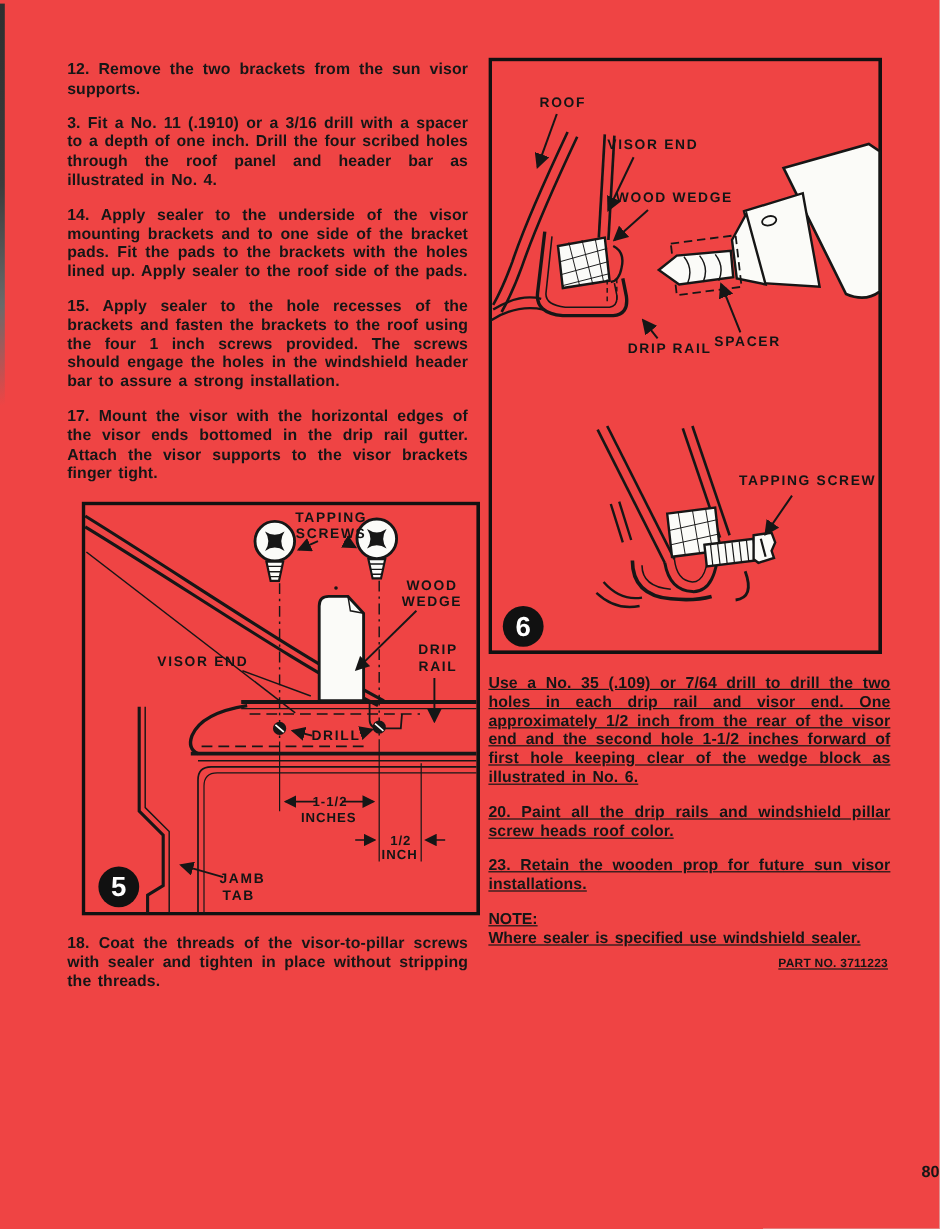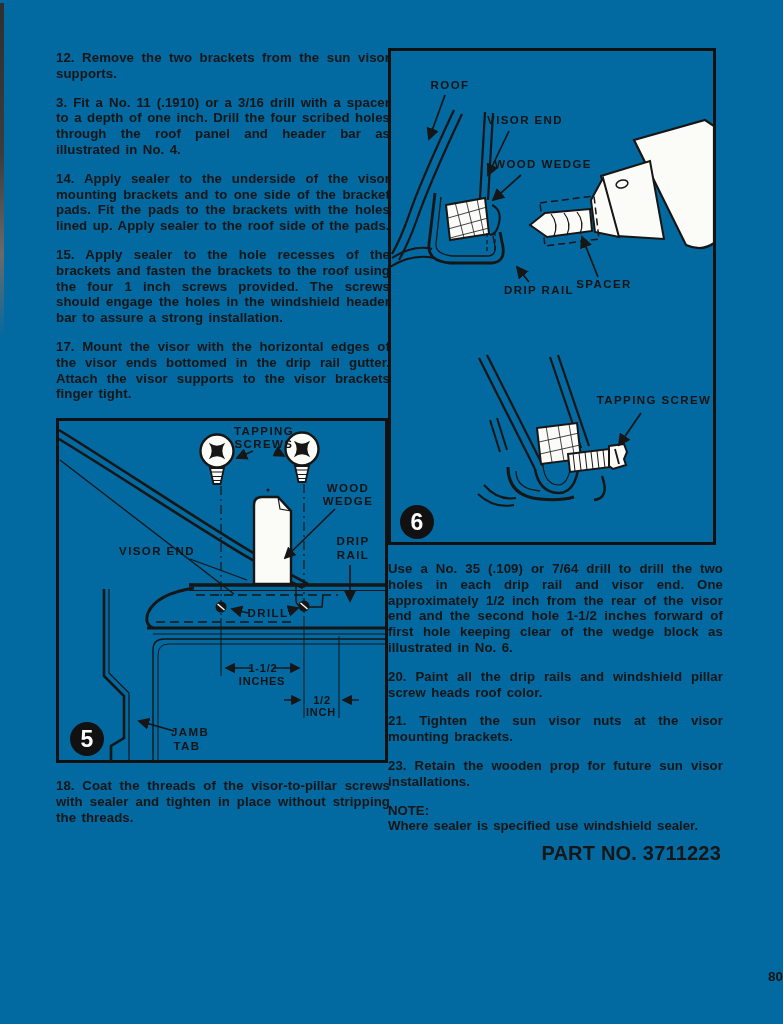--- a/index.html
+++ b/index.html
@@ -1,31 +1,31 @@
 <!DOCTYPE html>
 <html><head>
 <meta charset="utf-8">
 <style>
   html,body{margin:0;padding:0;background:#d8d8d4;}
-  .page{position:relative;width:783px;height:1024px;background:#0369a1;
+  .page{position:relative;width:783px;height:1024px;background:#ef4444;
         font-family:"Liberation Sans",sans-serif;color:#161616;overflow:hidden;}
   .scan-edge{position:absolute;left:0;top:3px;width:4px;height:335px;
         background:linear-gradient(to bottom,#2f2f2f 0%,#3c3c3c 45%,#6a6a6a 75%,rgba(120,120,120,0) 100%);}
   .col{position:absolute;}
   .col-left{left:56px;top:50px;width:334px;}
-  .col-right{left:388px;top:46px;width:335px;}
+  .col-right{left:407px;top:46px;width:335px;text-decoration:underline;}
   p.item{font-size:13.2px;font-weight:bold;line-height:15.8px;text-align:justify;
          margin:0 0 13px 0;letter-spacing:.1px;word-spacing:1.6px;}
-  figure{margin:16px 0 15px 0;padding:0;}
+  figure{margin:16px 0 15px 12px;padding:0;}
   .col-right figure{margin:2px 0 16px 0;}
   svg{display:block;}
   .note-row{display:flex;font-size:13.2px;font-weight:bold;line-height:15.8px;margin-top:1px;flex-direction:column;}
   .note-label{width:58px;flex:none;}
   .note-text{flex:1;text-align:justify;word-spacing:1.6px;}
-  .part-no{text-align:right;font-weight:bold;font-size:20px;margin:8px 2px 0 0;letter-spacing:.2px;}
+  .part-no{text-align:right;font-weight:bold;font-size:10px;margin:8px 2px 0 0;letter-spacing:.2px;}
   .page-number{position:absolute;left:0;right:0;top:969px;text-align:right;
          font-weight:bold;font-size:13.5px;}
   .ln{stroke:#161616;fill:none;}
   .figlabel{font-family:"Liberation Sans",sans-serif;font-weight:bold;font-size:11.5px;
          letter-spacing:1.4px;fill:#141414;}
   .figlabel-sm{font-family:"Liberation Sans",sans-serif;font-weight:bold;font-size:11px;
          letter-spacing:.8px;fill:#141414;}
   .fignum{font-family:"Liberation Sans",sans-serif;font-weight:bold;font-size:23px;fill:#ffffff;}
 </style>
 </head>
@@ -223,21 +223,20 @@
 
         <g>
           <circle cx="29" cy="474" r="17" fill="#111"></circle>
           <text class="fignum" x="29" y="482" text-anchor="middle">6</text>
         </g>
       </svg>
     </figure>
 
     <p class="item">Use a No. 35 (.109) or 7/64 drill to drill the two holes in each drip rail and visor end. One approximately 1/2 inch from the rear of the visor end and the second hole 1-1/2 inches forward of first hole keeping clear of the wedge block as illustrated in No. 6.</p>
     <p class="item">20. Paint all the drip rails and windshield pillar screw heads roof color.</p>
-    <p class="item">21. Tighten the sun visor nuts at the visor mounting brackets.</p>
     <p class="item">23. Retain the wooden prop for future sun visor installations.</p>
 
     <div class="note-row">
       <span class="note-label">NOTE:</span>
       <span class="note-text">Where sealer is specified use windshield sealer.</span>
     </div>
 
     <div class="part-no">PART NO. 3711223</div>
   </div>
 

